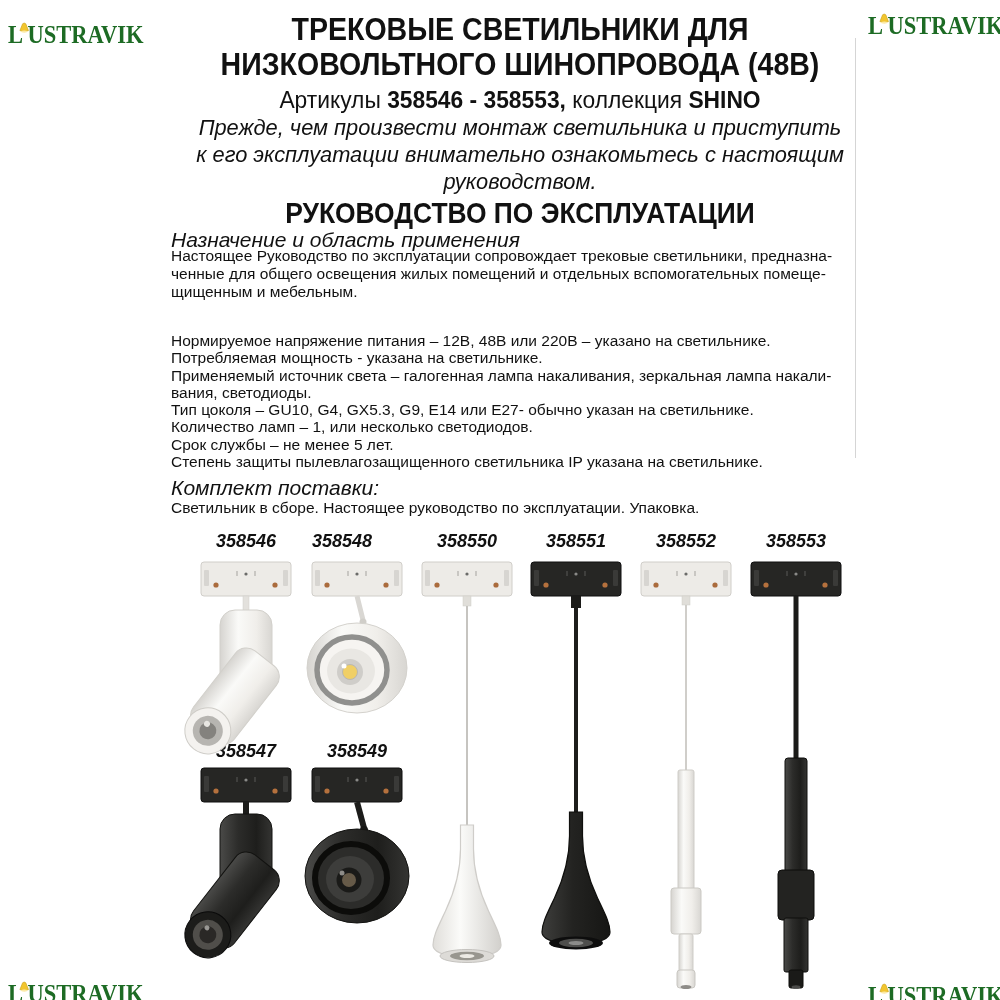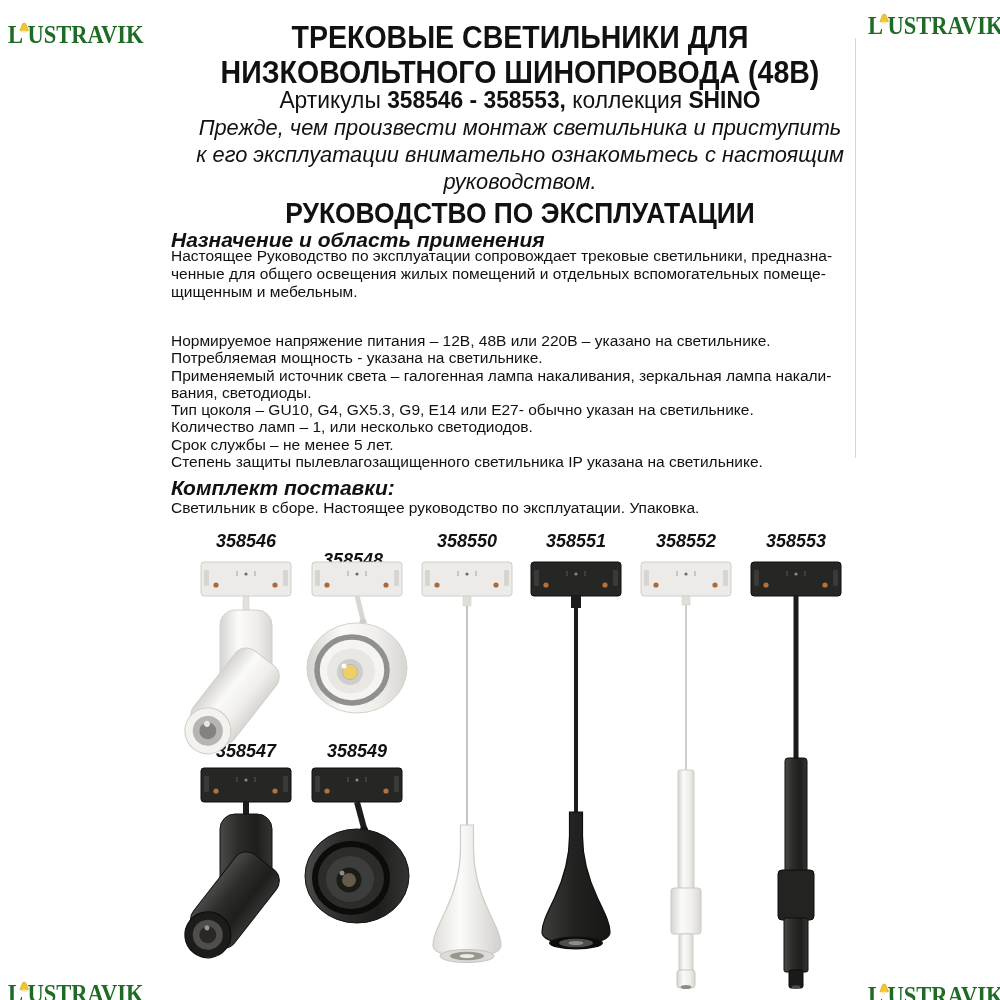--- a/index.html
+++ b/index.html
@@ -13,21 +13,21 @@
   .col{position:absolute;left:170px;width:700px;text-align:center;}
   .title{font-weight:700;font-size:31px;line-height:35px;letter-spacing:0;}
   .title .tline{transform:scaleX(0.92);transform-origin:center;white-space:nowrap;}
   .articles{font-size:24px;transform:scaleX(0.95);transform-origin:center;white-space:nowrap;}
   .articles b{font-weight:700;}
   .notice{font-style:italic;font-size:22.5px;line-height:27px;}
   .notice div{white-space:nowrap;transform:scaleX(0.97);transform-origin:center;}
   .manual{font-weight:700;font-size:30px;white-space:nowrap;transform:scaleX(0.88);transform-origin:center;}
   
   .lcol{position:absolute;left:171px;width:700px;text-align:left;}
-  .sechead{font-weight:700;font-style:italic;font-size:21px;white-space:nowrap;}
+  .sechead{font-weight:400;font-style:italic;font-size:21px;white-space:nowrap;}
   .body16{font-size:15.5px;line-height:18.2px;}
   .body16 div{white-space:nowrap;}
   .params{font-size:15.5px;line-height:17.3px;}
   .params div{white-space:nowrap;}
   
   .plabel{position:absolute;width:110px;text-align:center;font-weight:700;font-style:italic;
           font-size:18px;white-space:nowrap;}
   .productsvg{position:absolute;left:0;top:520px;}
   .artifact{position:absolute;left:855px;top:38px;width:1px;height:420px;background:#bfbfbf;opacity:.65;}
 </style>
@@ -54,21 +54,21 @@
           <ellipse cx="7" cy="10.6" rx="3.6" ry="1.1" fill="#fbe9a6"></ellipse>
         </svg></span><span>USTRAVIK</span>
   </div>
   <div class="wm" style="left:868px;top:974px;">
     <span>L</span><span class="lampicon"><svg width="14" height="14" viewBox="0 0 14 14">
           <path d="M2.2 9.6 L5.2 2.8 Q7 1.2 8.8 2.8 L11.8 9.6 Q7 11.6 2.2 9.6 Z" fill="#f2c52e" stroke="#c79f1d" stroke-width="0.6"></path>
           <ellipse cx="7" cy="10.6" rx="3.6" ry="1.1" fill="#fbe9a6"></ellipse>
         </svg></span><span>USTRAVIK</span>
   </div>
 
-  <div class="col title" style="top:12px;margin-top:8px;">
+  <div class="col title" style="top:12px;">
     <div class="tline">ТРЕКОВЫЕ СВЕТИЛЬНИКИ ДЛЯ</div>
     <div class="tline">НИЗКОВОЛЬТНОГО ШИНОПРОВОДА (48В)</div>
   </div>
 
   <div class="col articles" style="top:86px;">
     <span>Артикулы</span>&nbsp;<b>358546 - 358553,</b>&nbsp;<span>коллекция</span>&nbsp;<b>SHINO</b>
   </div>
 
   <div class="col notice" style="top:114px;">
     <div>Прежде, чем произвести монтаж светильника и приступить</div>
@@ -93,21 +93,21 @@
     <div>Тип цоколя – GU10, G4, GX5.3, G9, E14 или E27- обычно указан на светильнике.</div>
     <div>Количество ламп – 1, или несколько светодиодов.</div>
     <div>Срок службы – не менее 5 лет.</div>
     <div>Степень защиты пылевлагозащищенного светильника IP указана на светильнике.</div>
   </div>
 
   <div class="lcol sechead" style="top:476px;">Комплект поставки:</div>
   <div class="lcol params" style="top:499px;">Светильник в сборе. Настоящее руководство по эксплуатации. Упаковка.</div>
 
   <div class="plabel" style="left:191px;top:531px;">358546</div>
-  <div class="plabel" style="left:298px;top:531px;margin-top:19px;">358548</div>
+  <div class="plabel" style="left:287px;top:531px;">358548</div>
   <div class="plabel" style="left:412px;top:531px;">358550</div>
   <div class="plabel" style="left:521px;top:531px;">358551</div>
   <div class="plabel" style="left:631px;top:531px;">358552</div>
   <div class="plabel" style="left:741px;top:531px;">358553</div>
 
   <div class="plabel" style="left:191px;top:741px;">358547</div>
   <div class="plabel" style="left:302px;top:741px;">358549</div>
 
   <svg class="productsvg" width="1000" height="480" viewBox="0 0 1000 480">
     <defs>

